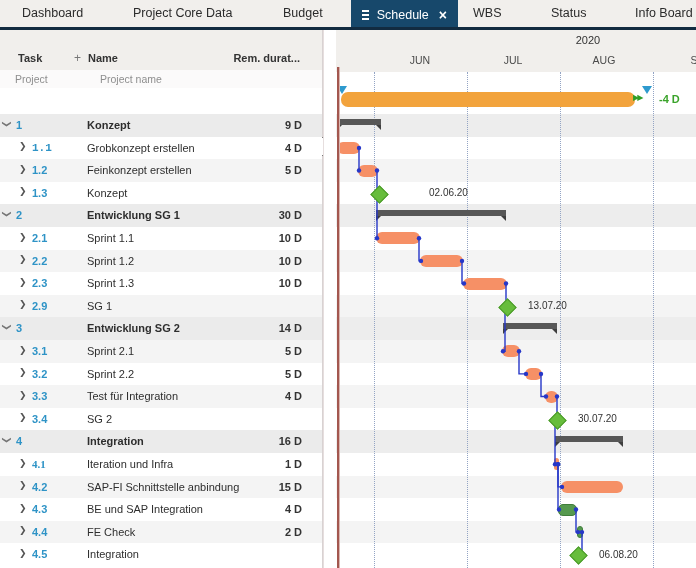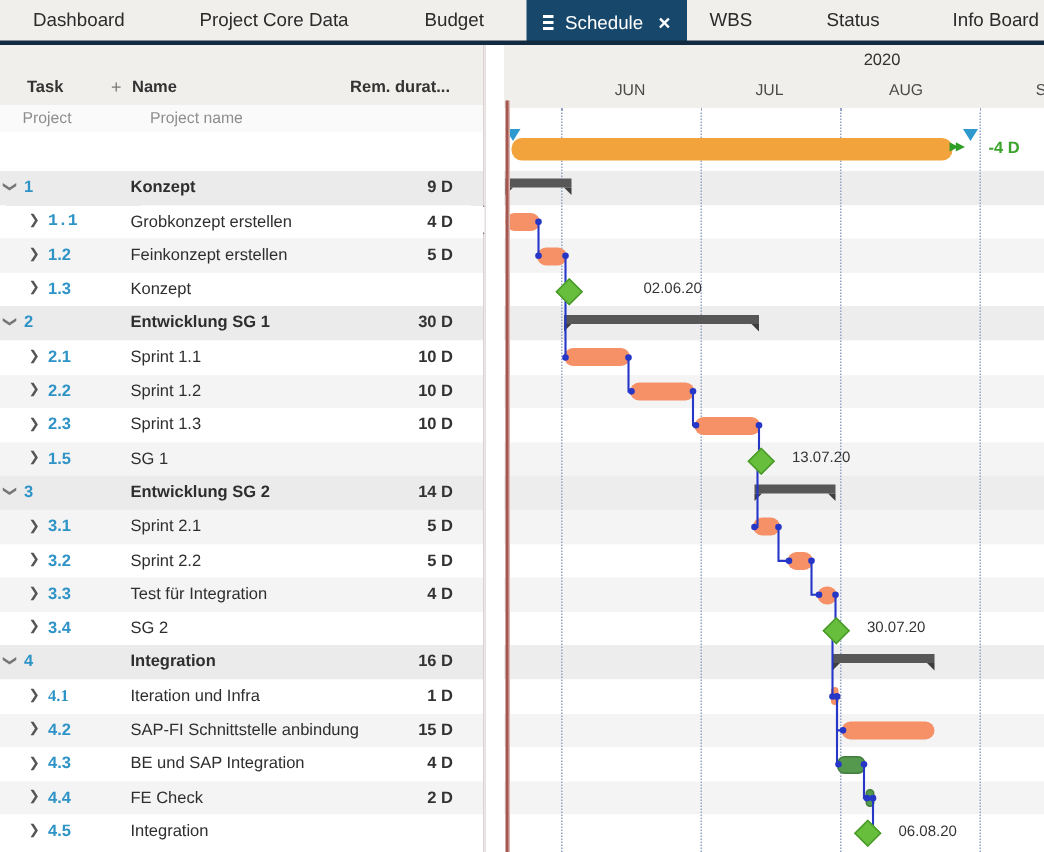--- a/index.html
+++ b/index.html
@@ -152,21 +152,21 @@
           <span class="dur">10 D</span>
         </div>
         <div class="trow" style="top: 158.2px; background: rgb(255, 255, 255);">
           <span class="chev" style="left: 19px;">❯</span>
           <span class="num" style="left: 32px;">2.3</span>
           <span class="nm">Sprint 1.3</span>
           <span class="dur">10 D</span>
         </div>
         <div class="trow" style="top: 180.8px; background: rgb(244, 244, 244);">
           <span class="chev" style="left: 19px;">❯</span>
-          <span class="num" style="left: 32px;">1.5</span>
+          <span class="num" style="left: 32px;">2.9</span>
           <span class="nm">SG 1</span>
         </div>
         <div class="trow group" style="top: 203.4px; background: rgb(235, 235, 235);">
           <span class="chev" style="left: 3px;"><span class="chev-group">❯</span></span>
           <span class="num" style="left: 16px;">3</span>
           <span class="nm">Entwicklung SG 2</span>
           <span class="dur">14 D</span>
         </div>
         <div class="trow" style="top: 226px; background: rgb(244, 244, 244);">
           <span class="chev" style="left: 19px;">❯</span>

